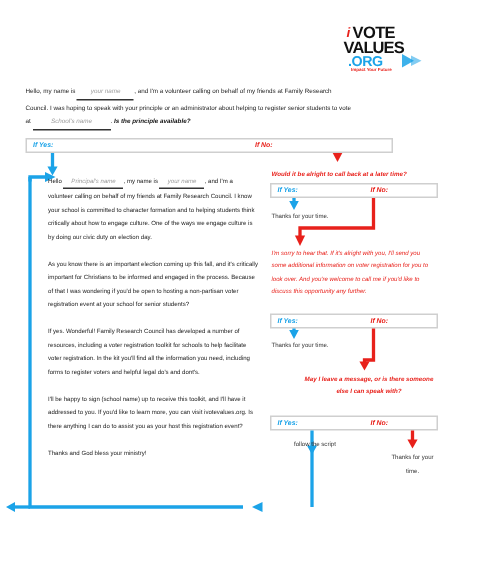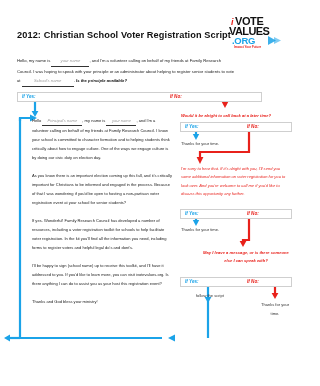--- a/index.html
+++ b/index.html
@@ -97,21 +97,20 @@
       <text x="3" y="10.5" font-family="Liberation Sans, sans-serif" font-size="9" font-weight="bold" font-style="italic" fill="#e8211b">i</text>
       <text x="7" y="11" font-family="Liberation Sans, sans-serif" font-size="11" font-weight="bold" fill="#111" letter-spacing="-0.4">VOTE</text>
       <text x="1" y="21" font-family="Liberation Sans, sans-serif" font-size="11" font-weight="bold" fill="#111" letter-spacing="-0.6">VALUES</text>
       <text x="4" y="30" font-family="Liberation Sans, sans-serif" font-size="9.5" font-weight="bold" fill="#1ba3e8" letter-spacing="-0.3">.ORG</text>
       <path d="M40 22 L48 26.5 L40 31 Z" fill="#1ba3e8" opacity="0.85"></path>
       <path d="M46 23 L53 26.5 L46 30 Z" fill="#1ba3e8" opacity="0.55"></path>
       <text x="6" y="33.5" font-family="Liberation Sans, sans-serif" font-size="3" font-weight="bold" fill="#e8211b">Impact Your Future</text>
     </svg>
   </div>
 
-  <div class="title">2012: Christian School Voter Registration Script</div>
 
   <div class="intro">
     <span>Hello, my name is</span>
     <span class="blank b-name">your name</span><span>, and I'm a volunteer calling on behalf of my friends at Family</span>
     <span>Research Council. I was hoping to speak with your principle or an administrator about helping to</span>
     <span>register senior students to vote at</span>
     <span class="blank b-school">School's name</span><span>.</span>
     <span class="q">Is the principle available?</span>
   </div>
 

